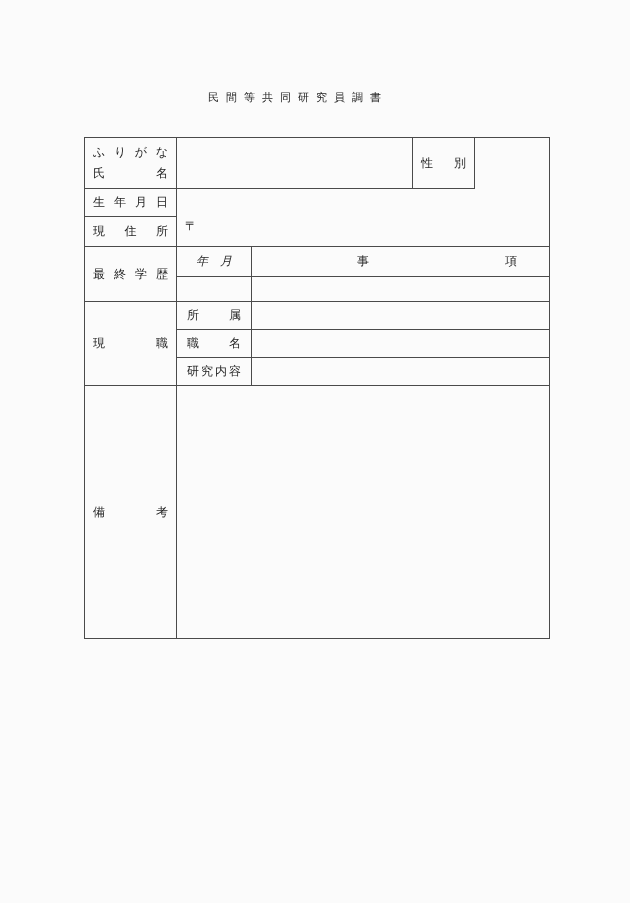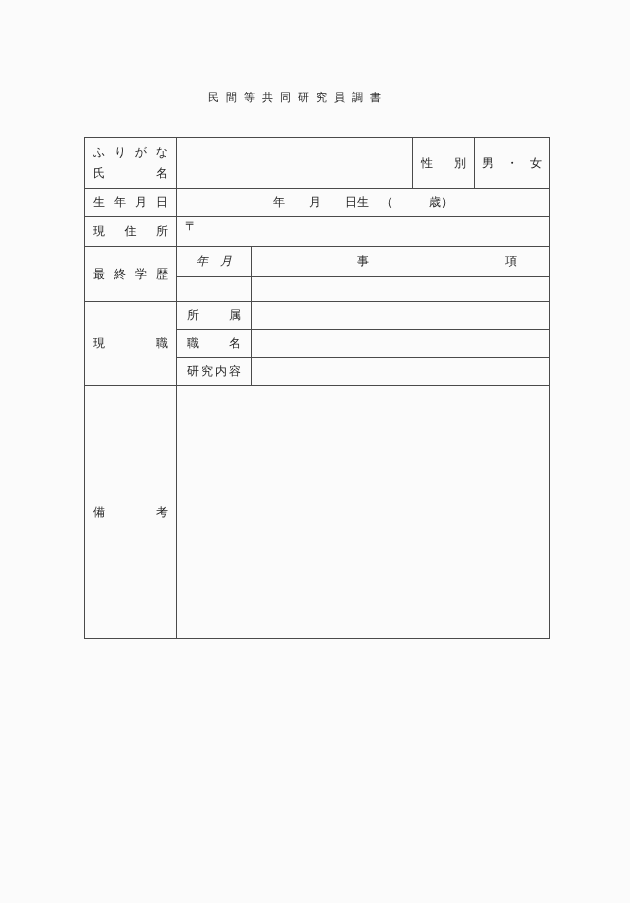--- a/index.html
+++ b/index.html
@@ -108,31 +108,29 @@
         <span>名</span>
       </div>
   </div>
   <div class="cell br bb c-name-value"></div>
   <div class="cell label-pad br bb c-gender-label">
     <div class="spread">
         <span>性</span>
         <span>別</span>
       </div>
   </div>
-  <div class="cell center-text bb c-gender-value">男　・　女</div>
 
   <div class="cell label-pad br bb c-birth-label">
     <div class="spread">
         <span>生</span>
         <span>年</span>
         <span>月</span>
         <span>日</span>
       </div>
   </div>
-  <div class="cell center-text bb c-birth-value">年　　月　　日生　（　　　歳）</div>
 
   <div class="cell label-pad br bb c-addr-label">
     <div class="spread">
         <span>現</span>
         <span>住</span>
         <span>所</span>
       </div>
   </div>
   <div class="cell bb c-addr-value">
     <span class="postal">〒</span>

